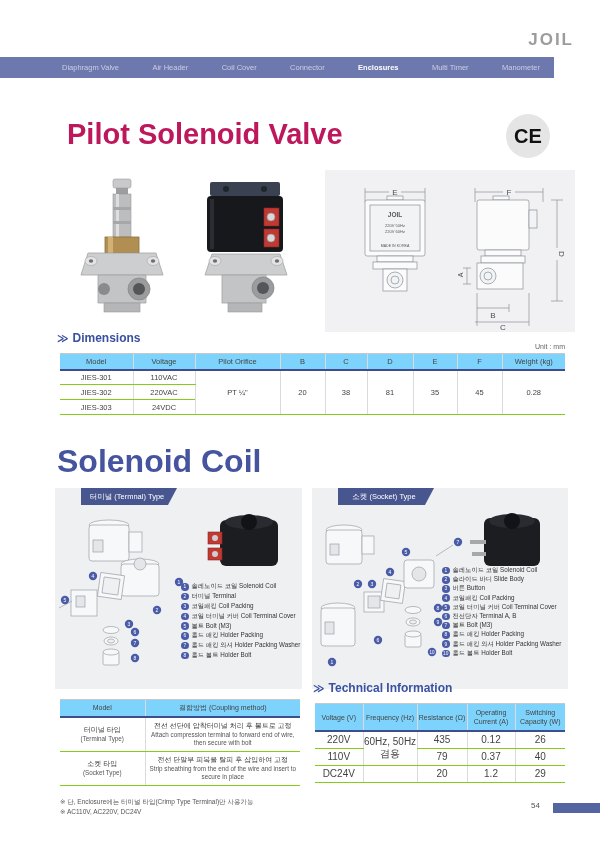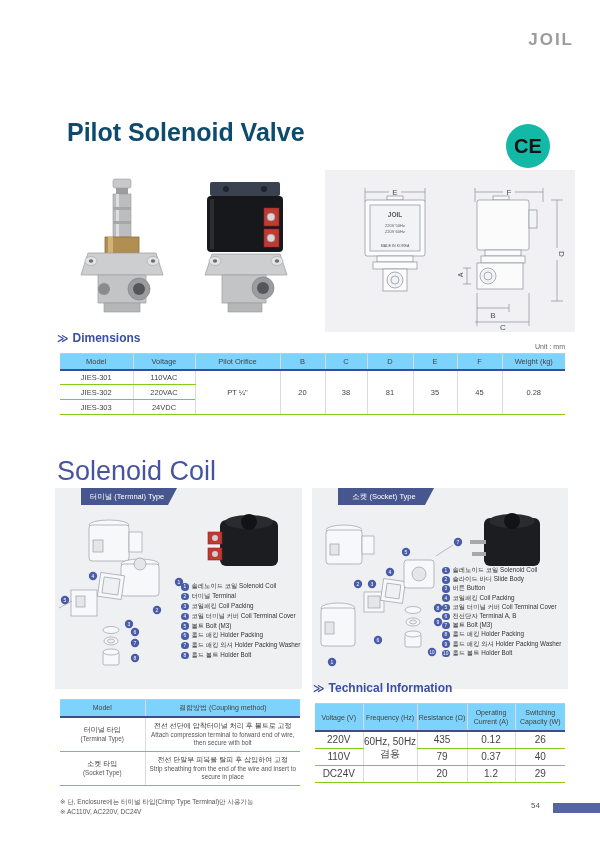--- a/index.html
+++ b/index.html
@@ -8,33 +8,33 @@
   .page { position:relative; width:600px; height:848px; background:#ffffff; overflow:hidden; margin:0 auto; }
 
   
   .logo { position:absolute; top:30px; right:26px; font-size:17px; font-weight:bold; color:#9c9c9c; letter-spacing:2px; }
   .navbar { position:absolute; top:57px; left:0; width:554px; height:21px; background:#6d78ae;
             display:flex; align-items:center; justify-content:space-between; padding:0 14px 0 62px; }
   .navbar .nav-item { font-size:7.5px; color:rgba(255,255,255,.62); cursor:pointer; white-space:nowrap; }
   .navbar .nav-item.active { color:#ffffff; font-weight:bold; }
 
   
-  .title { position:absolute; left:67px; top:118px; font-size:25px; font-weight:bold; color:#0c4a6e; }
-  .ce-badge { position:absolute; left:506px; top:124px; width:44px; height:44px; border-radius:50%;
-              background:#14b8a6; display:flex; align-items:center; justify-content:center;
+  .title { position:absolute; left:67px; top:118px; font-size:29px; font-weight:bold; color:#be185d; }
+  .ce-badge { position:absolute; left:506px; top:114px; width:44px; height:44px; border-radius:50%;
+              background:#e5e5e5; display:flex; align-items:center; justify-content:center;
               font-size:20px; font-weight:bold; color:#111; letter-spacing:0; }
 
   
   .photo-zone { position:absolute; left:58px; top:172px; width:262px; height:158px; }
   .drawbox { position:absolute; left:325px; top:170px; width:250px; height:162px; background:#f1f1f3; }
 
   
   .sec-head { position:absolute; font-size:12px; font-weight:bold; color:#3a50a0; display:flex; gap:4px; align-items:center; }
   .sec-head .chev { font-size:11px; }
-  .big-head { position:absolute; font-size:27px; font-weight:normal; color:#46549f;margin-top:13px; }
+  .big-head { position:absolute; font-size:32px; font-weight:bold; color:#46549f; }
   .unit { position:absolute; right:35px; top:343px; font-size:7px; color:#666; }
 
   
   table { border-collapse:collapse; table-layout:fixed; background:#fff; }
   th { background:#7dd3fc; font-weight:normal; color:#444; border-top:1px solid #c8c8c8; border-bottom:2px solid #3e4d8c; }
   td, th { border-left:1px solid #dadbde; text-align:center; vertical-align:middle; }
   td:first-child, th:first-child { border-left:none; }
   td { border-bottom:1px solid #84cc16; }
 
   .dim-table { position:absolute; left:60px; top:353px; width:505px; font-size:7.5px; }
@@ -79,20 +79,29 @@
   .accent-bar { position:absolute; left:553px; top:803px; width:47px; height:10px; background:#5565a2; }
 
   svg text { font-family:"Liberation Sans","DejaVu Sans",sans-serif; }
 </style>
 </head>
 <body>
 
 <div class="page">
 
   <div class="logo">JOIL</div>
+  <div class="navbar">
+    <span class="nav-item">Diaphragm Valve</span>
+    <span class="nav-item">Air Header</span>
+    <span class="nav-item">Coil Cover</span>
+    <span class="nav-item">Connector</span>
+    <span class="nav-item active">Enclosures</span>
+    <span class="nav-item">Multi Timer</span>
+    <span class="nav-item">Manometer</span>
+  </div>
 
   <div class="title">Pilot Solenoid Valve</div>
   <div class="ce-badge">CE</div>
 
   <div class="photo-zone">
     <svg width="125" height="150" viewBox="0 0 125 150" style="position:absolute;left:2px;top:3px;">
       <rect x="53" y="4" width="18" height="9" rx="2" fill="#c9c9cb" stroke="#9a9a9c" stroke-width="0.6"></rect>
       <rect x="56" y="13" width="12" height="6" fill="#9d9da0"></rect>
       <rect x="53" y="19" width="18" height="43" fill="#bcbdbf" stroke="#9a9a9c" stroke-width="0.6"></rect>
       <rect x="56" y="19" width="3" height="43" fill="#dedee0"></rect>

